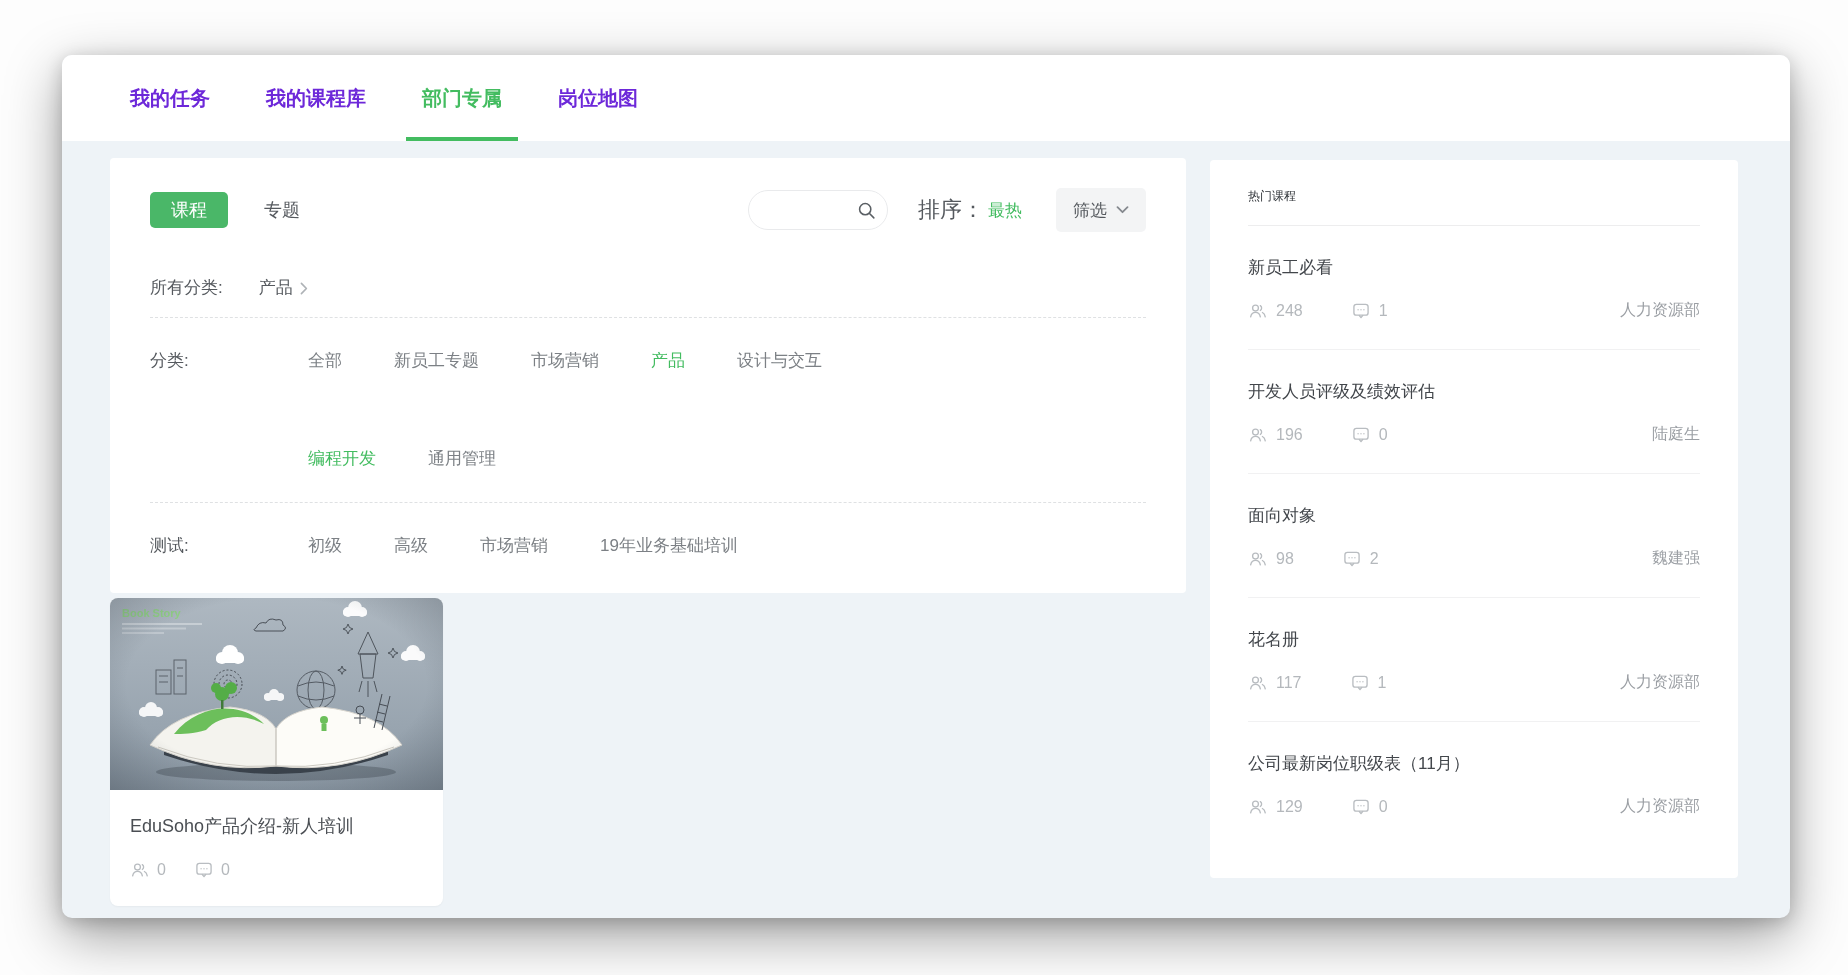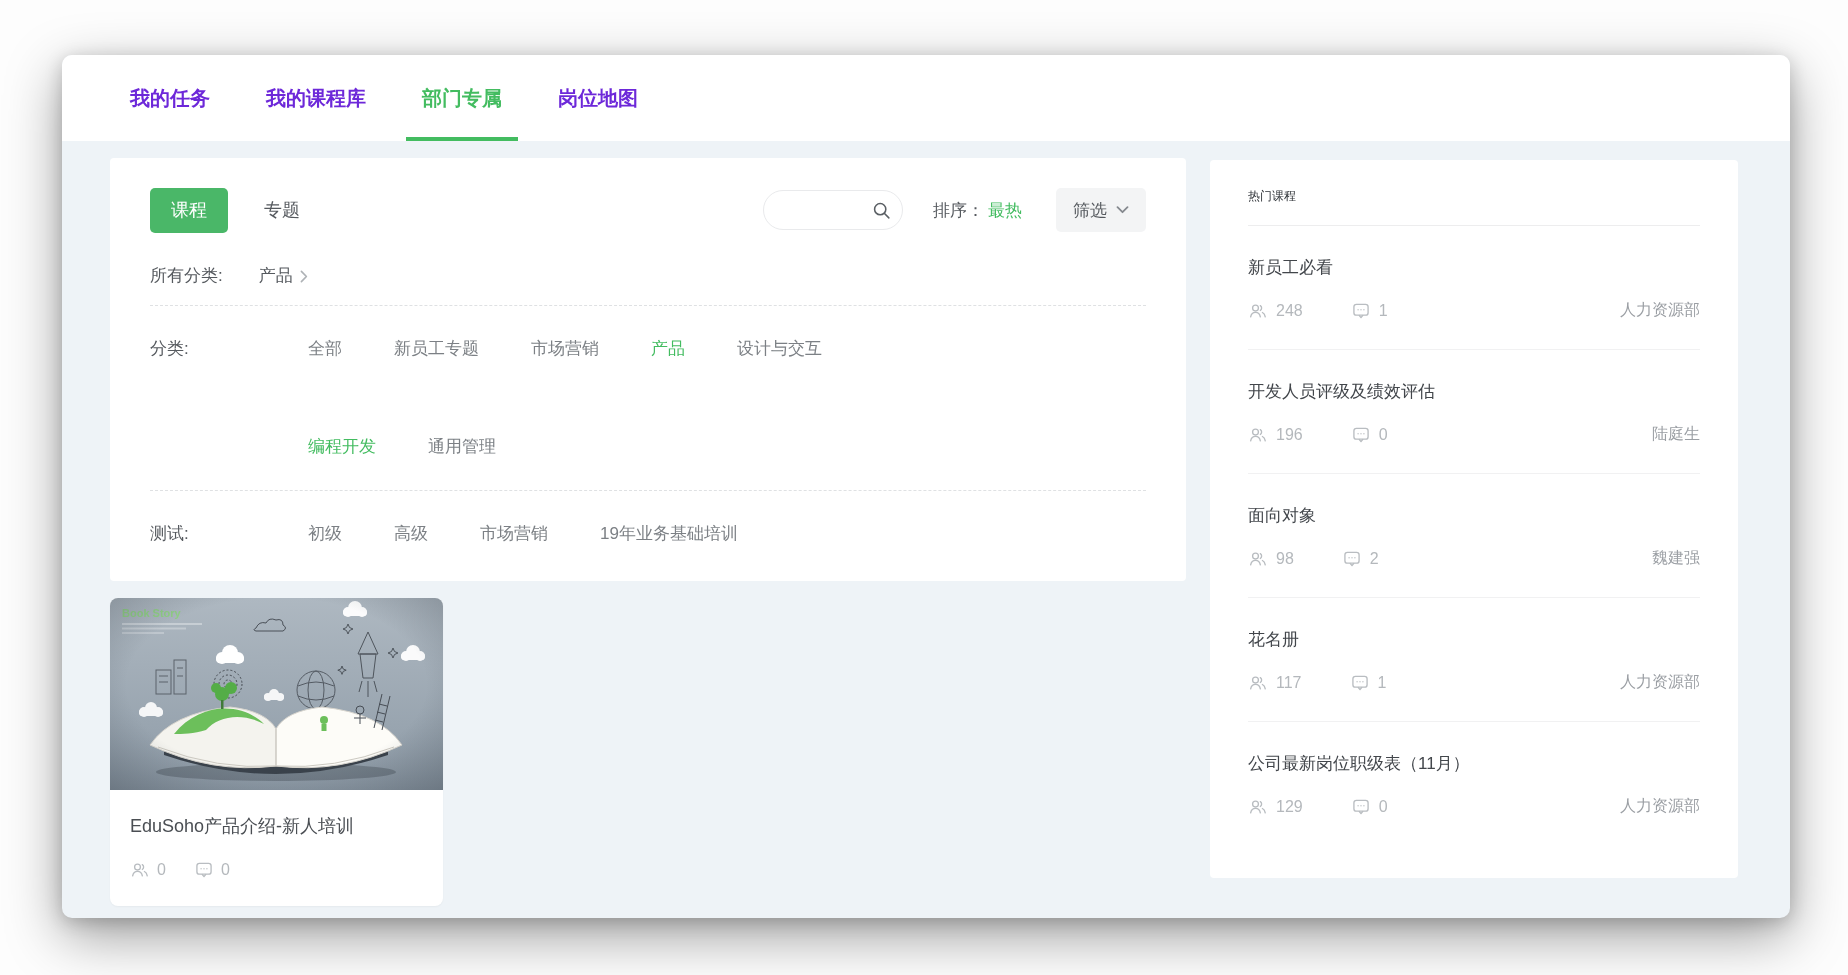--- a/index.html
+++ b/index.html
@@ -18,40 +18,40 @@
   .tab.active::after { content:""; position:absolute; left:-16px; right:-16px;
     bottom:0; height:4px; background:#43bc60; }
 
   .content { position:relative; width:100%; height:777px; }
   .panel { background:#fff; border-radius:4px; }
 
   
   .filter-panel { position:absolute; left:48px; top:17px; width:1076px;
     padding:30px 40px 26px 40px; }
   .toolbar-row { display:flex; align-items:center; height:44px; }
-  .btn-course { height:45px; padding:0 21px; background:#4ab768; color:#fff;
+  .btn-course { height:36px; padding:0 21px; background:#4ab768; color:#fff;
     font-size:18px; border:none; border-radius:5px; cursor:pointer;
     font-family:Liberation Mono, monospace; }
   .btn-topic { margin-left:36px; background:none; border:none; font-size:18px;
     color:#55595e; cursor:pointer; font-family:inherit; }
   .toolbar-right { margin-left:auto; display:flex; align-items:center; }
   .searchbox { position:relative; width:140px; height:40px;
     border:1px solid #e9eaec; border-radius:20px; background:#fff; }
   .searchbox input { position:absolute; inset:0; width:100%; height:100%;
     border:none; outline:none; background:transparent; border-radius:20px;
     padding:0 38px 0 16px; font-size:15px; color:#333; font-family:inherit; }
   .searchbox svg { position:absolute; right:11px; top:10px; }
-  .sort-label { margin-left:30px; font-size:17px; color:#55595e; }
+  .sort-label { margin-left:30px; font-size:22px; color:#55595e; }
   .sort-value { margin-left:4px; font-size:17px; color:#43bc60; cursor:pointer; }
   .filter-btn { margin-left:34px; height:44px; padding:0 17px;
     background:#f3f4f5; border:none; border-radius:5px; display:flex;
     align-items:center; gap:9px; font-size:17px; color:#55595e; cursor:pointer;
     font-family:inherit; }
 
-  .breadcrumb-row { display:flex; align-items:center; margin-top:32px;
+  .breadcrumb-row { display:flex; align-items:center; margin-top:44px;
     font-size:17px; color:#55595e; }
   .breadcrumb-row .bc-value { margin-left:36px; color:#55595e; cursor:pointer; }
   .breadcrumb-row svg { margin-left:7px; margin-top:2px; }
 
   .dashed { border:none; border-top:1px dashed #dfe1e3; margin-top:18px; }
 
   .filter-row { display:flex; padding:30px 0; }
   .filter-row .flabel { width:158px; flex:0 0 158px; font-size:17px;
     color:#55595e; line-height:26px; }
   .fitems { display:flex; flex-wrap:wrap; column-gap:52px; row-gap:36px;

